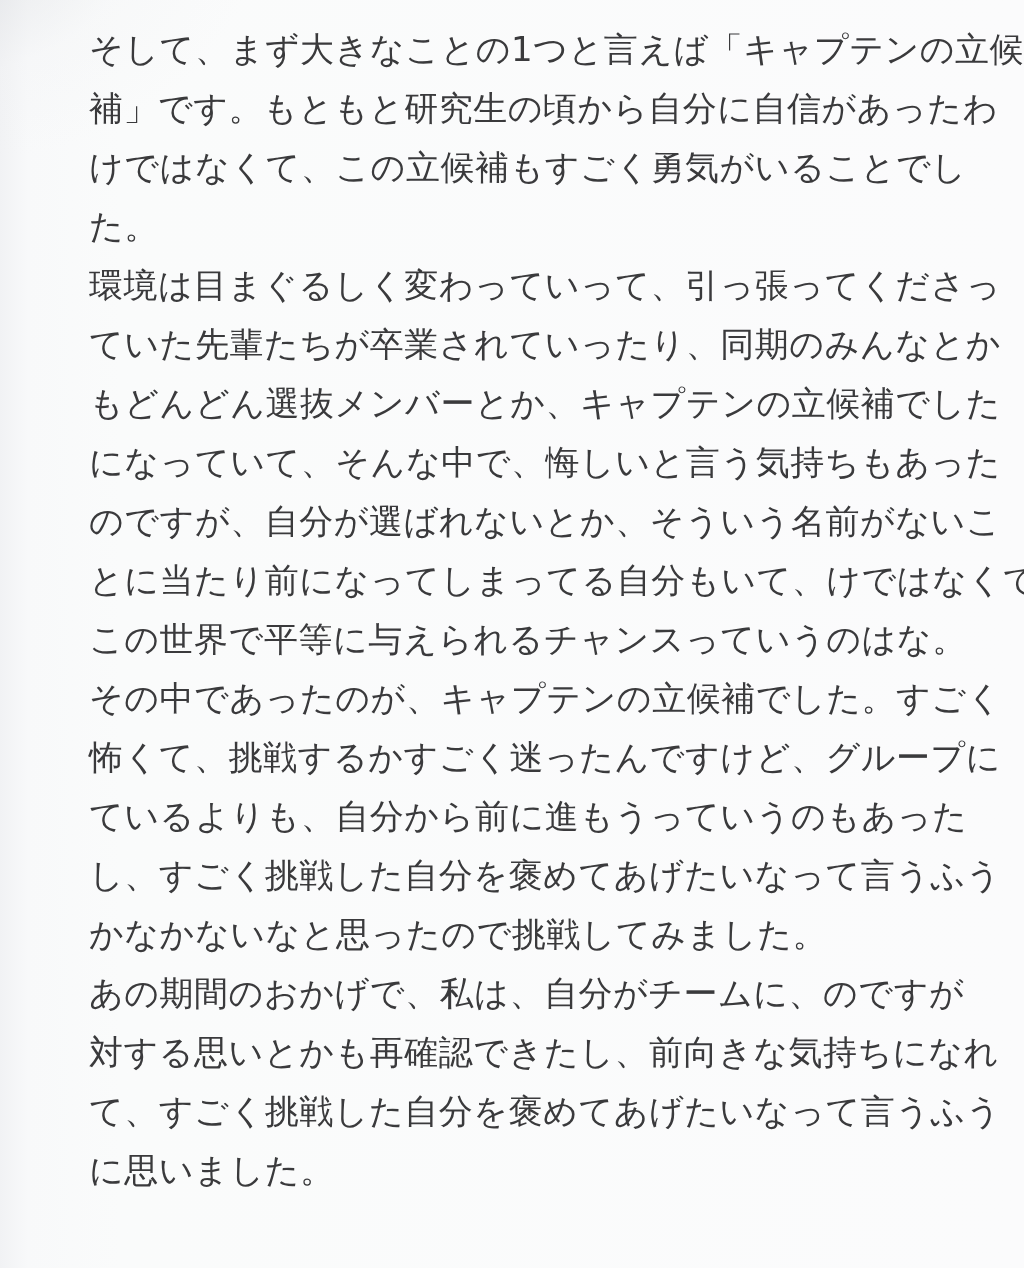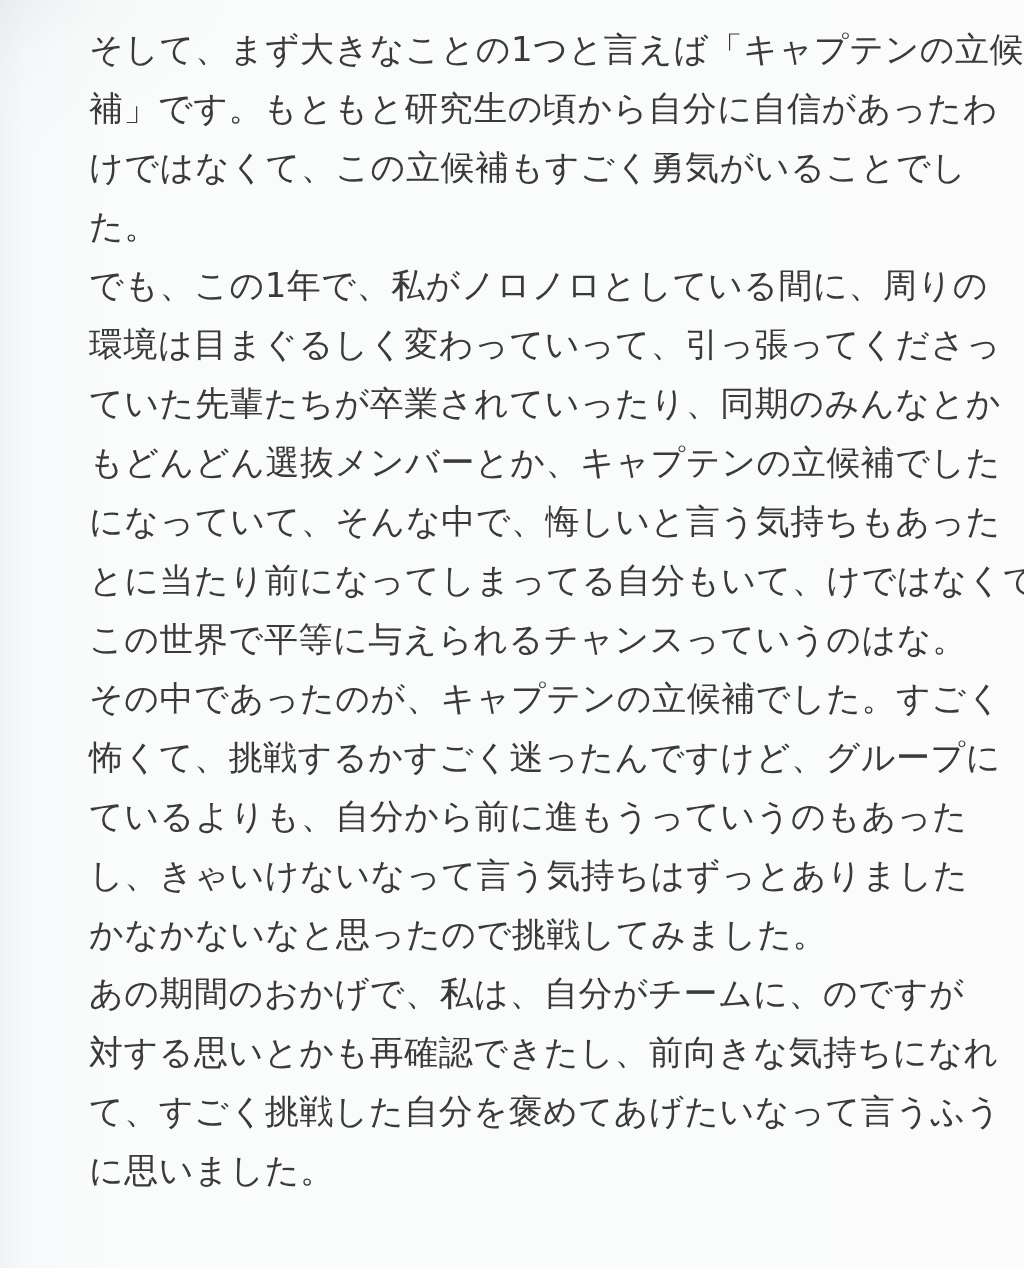--- a/index.html
+++ b/index.html
@@ -37,30 +37,30 @@
 </style>
 </head>
 <body>
 
 <div class="page">
   <div class="text-block">
       <div class="line">そして、まず大きなことの1つと言えば「キャプテンの立候</div>
       <div class="line">補」です。もともと研究生の頃から自分に自信があったわ</div>
       <div class="line">けではなくて、この立候補もすごく勇気がいることでし</div>
       <div class="line">た。</div>
-      <div class="line">でも、この1年で、私がノロノロとしている間に、周りの</div>
       <div class="line">環境は目まぐるしく変わっていって、引っ張ってくださっ</div>
       <div class="line">ていた先輩たちが卒業されていったり、同期のみんなとか</div>
       <div class="line">もどんどん選抜メンバーとか、キャプテンの立候補でした</div>
       <div class="line">になっていて、そんな中で、悔しいと言う気持ちもあった</div>
+      <div class="line">のですが、自分が選ばれないとか、そういう名前がないこ</div>
       <div class="line">とに当たり前になってしまってる自分もいて、けではなくて</div>
       <div class="line">この世界で平等に与えられるチャンスっていうのはな。</div>
       <div class="line">その中であったのが、キャプテンの立候補でした。すごく</div>
       <div class="line">怖くて、挑戦するかすごく迷ったんですけど、グループに</div>
       <div class="line">ているよりも、自分から前に進もうっていうのもあった</div>
-      <div class="line">し、きゃいけないなって言う気持ちはずっとありました</div>
+      <div class="line">し、すごく挑戦した自分を褒めてあげたいなって言うふう</div>
       <div class="line">かなかないなと思ったので挑戦してみました。</div>
       <div class="line">あの期間のおかげで、私は、自分がチームに、のですが</div>
       <div class="line">対する思いとかも再確認できたし、前向きな気持ちになれ</div>
       <div class="line">て、すごく挑戦した自分を褒めてあげたいなって言うふう</div>
       <div class="line">に思いました。</div>
     </div>
 </div>
 
 </body></html>

